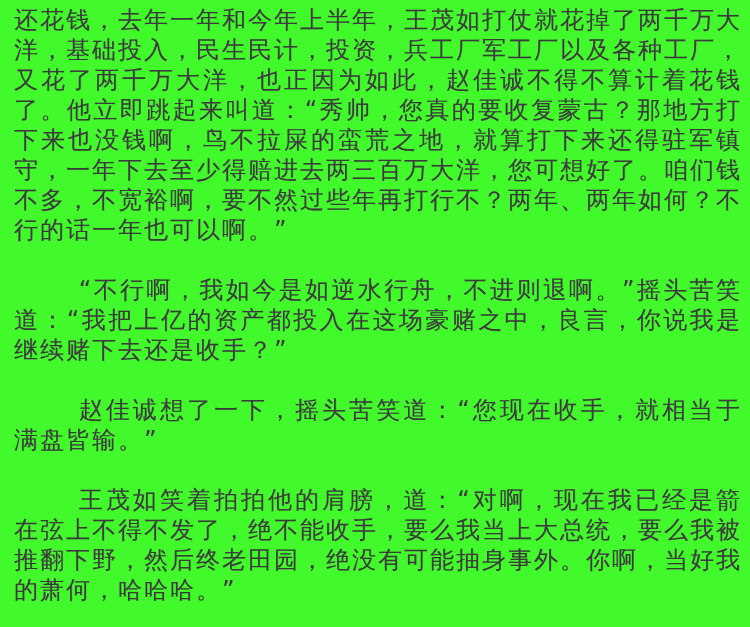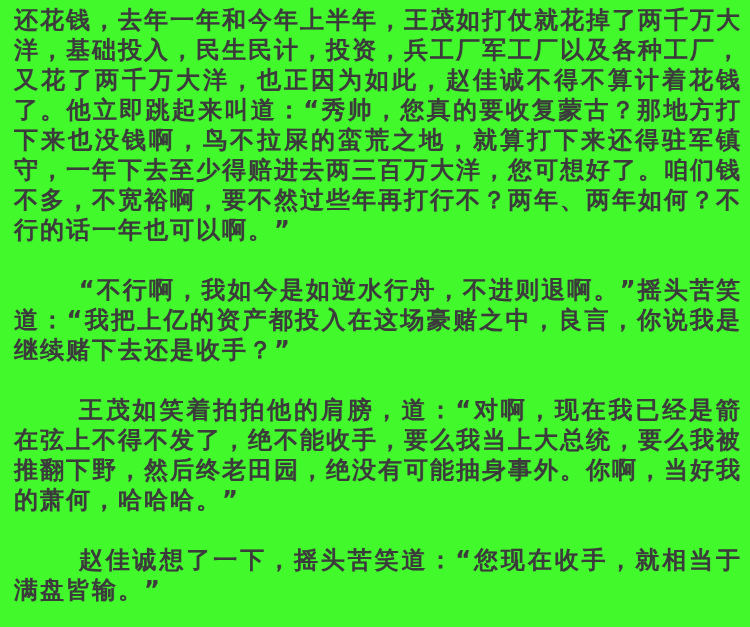--- a/index.html
+++ b/index.html
@@ -18,28 +18,28 @@
     height: 627px;
     padding: 5px 8px 0 14px;
     font-size: 24px;
     line-height: 30px;
     letter-spacing: 2px;
     text-align: justify;
   }
   .reading-page p {
     margin: 0 0 30px 0;
     
-    font-weight: 700;
+    font-weight: 400;
     text-shadow: 0.4px 0.4px 0 rgba(90,90,90,0.35);
   }
   .reading-page p.indent {
     text-indent: 2.7em;
   }
 </style>
 </head>
 <body style="background-color: rgb(66, 249, 43);">
 
 <main class="reading-page" style="color: rgb(59, 59, 59);">
   <p>还花钱，去年一年和今年上半年，王茂如打仗就花掉了两千万大洋，基础投入，民生民计，投资，兵工厂军工厂以及各种工厂，又花了两千万大洋，也正因为如此，赵佳诚不得不算计着花钱了。他立即跳起来叫道：“秀帅，您真的要收复蒙古？那地方打下来也没钱啊，鸟不拉屎的蛮荒之地，就算打下来还得驻军镇守，一年下去至少得赔进去两三百万大洋，您可想好了。咱们钱不多，不宽裕啊，要不然过些年再打行不？两年、两年如何？不行的话一年也可以啊。”</p>
   <p class="indent">“不行啊，我如今是如逆水行舟，不进则退啊。”摇头苦笑道：“我把上亿的资产都投入在这场豪赌之中，良言，你说我是继续赌下去还是收手？”</p>
+  <p class="indent">赵佳诚想了一下，摇头苦笑道：“您现在收手，就相当于满盘皆输。”</p>
   <p class="indent">王茂如笑着拍拍他的肩膀，道：“对啊，现在我已经是箭在弦上不得不发了，绝不能收手，要么我当上大总统，要么我被推翻下野，然后终老田园，绝没有可能抽身事外。你啊，当好我的萧何，哈哈哈。”</p>
-  <p class="indent">赵佳诚想了一下，摇头苦笑道：“您现在收手，就相当于满盘皆输。”</p>
 </main>
 
 </body></html>

